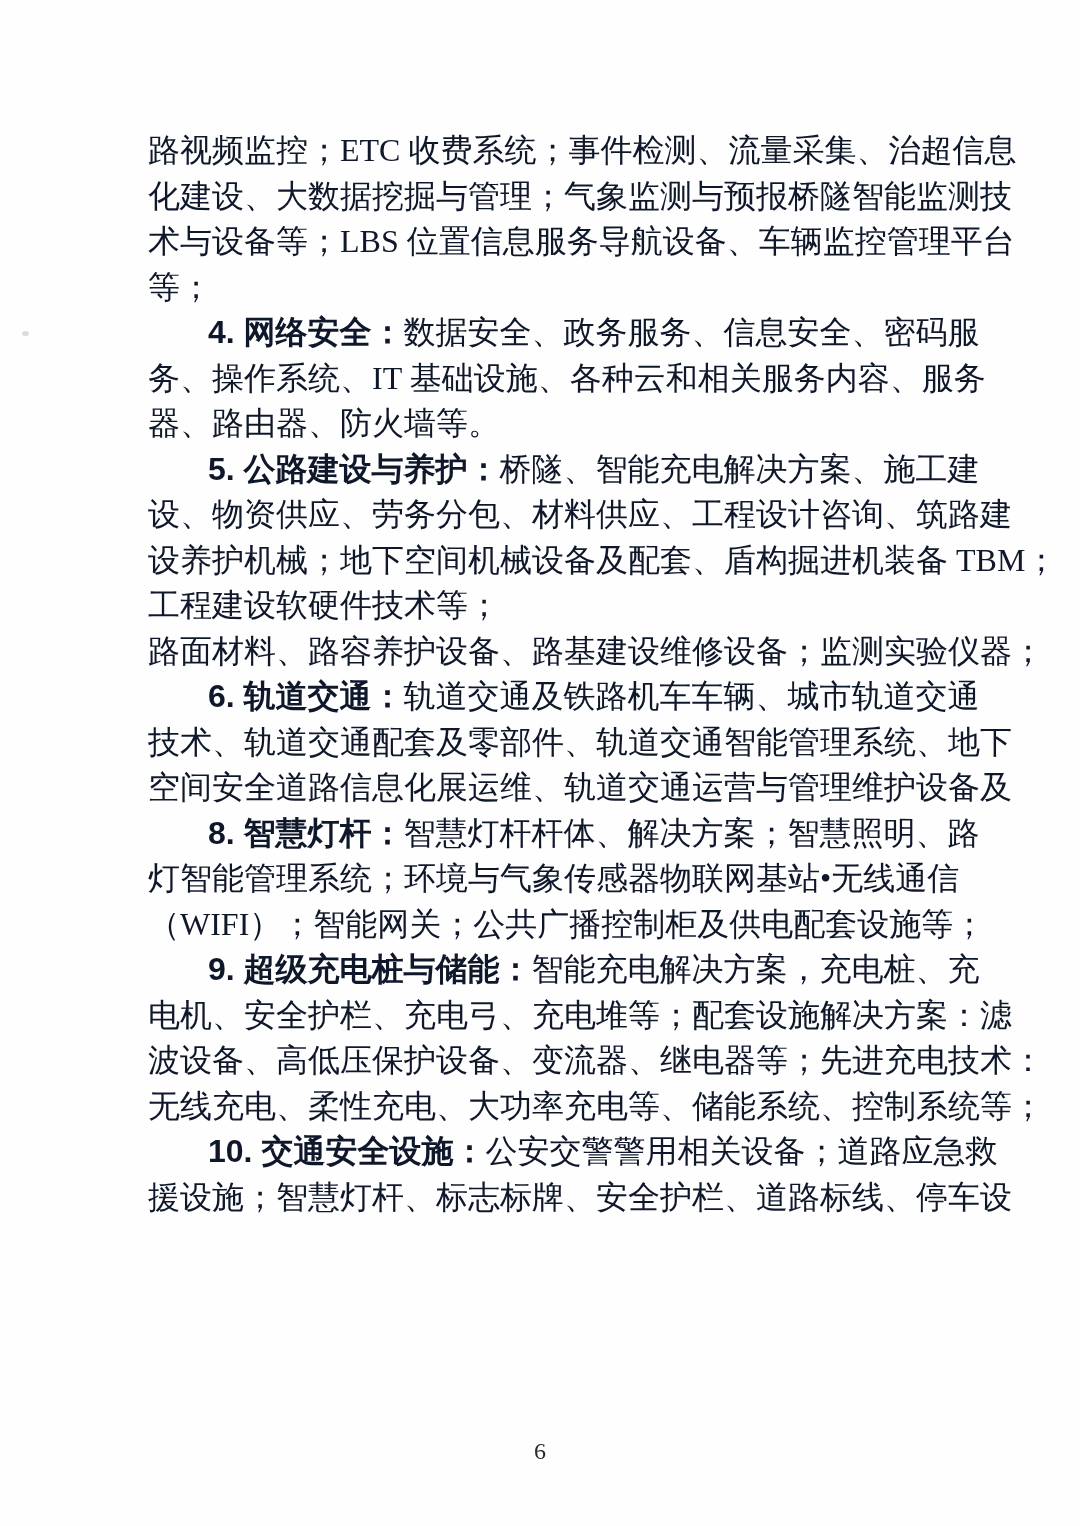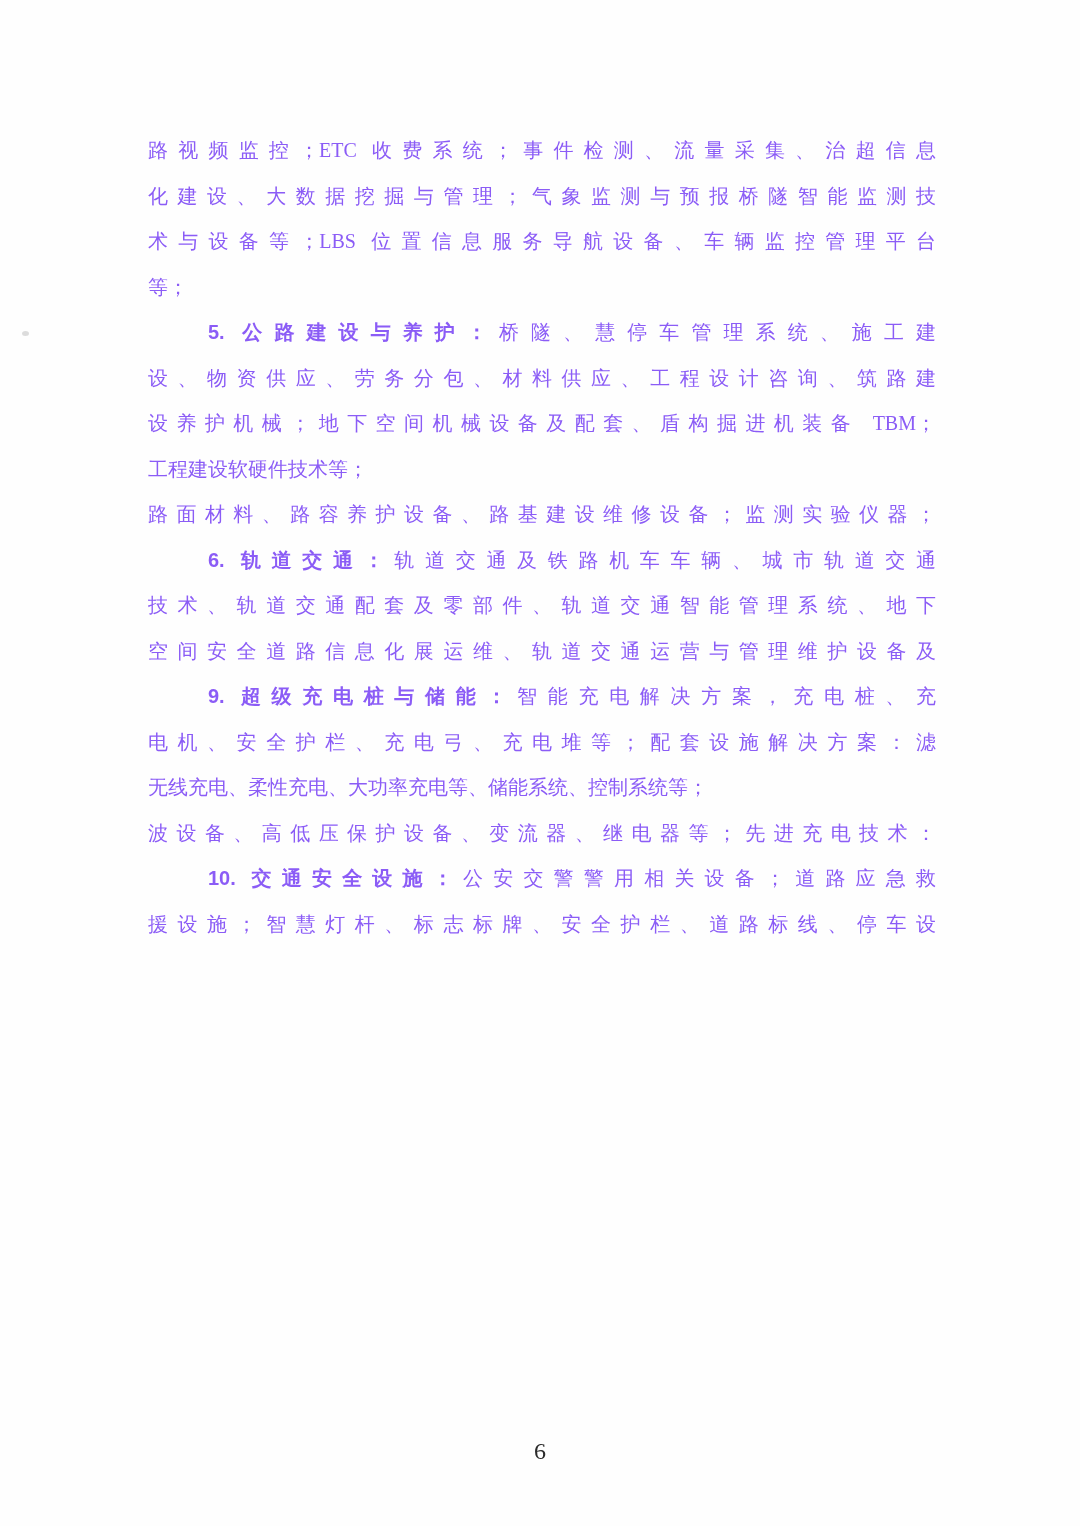--- a/index.html
+++ b/index.html
@@ -21,27 +21,27 @@
     color: #1d1d1d;
   }
   .content {
     position: absolute;
     left: 148px;
     right: 144px;
     top: 128px;
   }
   .para { margin: 0; padding: 0; }
   .line {
-    font-size: 20px;
+    font-size: 32px;
     height: 45.5px;
     line-height: 45.5px;
     text-align: justify;
     text-align-last: justify;
     white-space: nowrap;
-    color: #8b5cf6;
+    color: #0f172a;
   }
   .line.end {
     text-align-last: left;
   }
   .line.indent {
     text-indent: 60px;
   }
   .hd {
     font-weight: bold;
     font-family: "Liberation Sans", "DejaVu Sans", sans-serif;
@@ -74,42 +74,52 @@
 
   <div class="content">
 
     <div class="para">
       <div class="line"><span>路视频监控；ETC 收费系统；事件检测、流量采集、治超信息</span></div>
       <div class="line"><span>化建设、大数据挖掘与管理；气象监测与预报桥隧智能监测技</span></div>
       <div class="line"><span>术与设备等；LBS 位置信息服务导航设备、车辆监控管理平台</span></div>
       <div class="line end"><span>等；</span></div>
     </div>
 
+    <div class="para">
+      <div class="line indent"><span class="hd">4. 网络安全：</span><span>数据安全、政务服务、信息安全、密码服</span></div>
+      <div class="line"><span>务、操作系统、IT 基础设施、各种云和相关服务内容、服务</span></div>
+      <div class="line end"><span>器、路由器、防火墙等。</span></div>
+    </div>
 
     <div class="para">
-      <div class="line indent"><span class="hd">5. 公路建设与养护：</span><span>桥隧、慧停车管理系统、施工建</span></div>
+      <div class="line indent"><span class="hd">5. 公路建设与养护：</span><span>桥隧、智能充电解决方案、施工建</span></div>
       <div class="line"><span>设、物资供应、劳务分包、材料供应、工程设计咨询、筑路建</span></div>
       <div class="line"><span>设养护机械；地下空间机械设备及配套、盾构掘进机装备 TBM；</span></div>
       <div class="line end"><span>工程建设软硬件技术等；</span></div>
       <div class="line"><span>路面材料、路容养护设备、路基建设维修设备；监测实验仪器；</span></div>
     </div>
 
     <div class="para">
       <div class="line indent"><span class="hd">6. 轨道交通：</span><span>轨道交通及铁路机车车辆、城市轨道交通</span></div>
       <div class="line"><span>技术、轨道交通配套及零部件、轨道交通智能管理系统、地下</span></div>
       <div class="line"><span>空间安全道路信息化展运维、轨道交通运营与管理维护设备及</span></div>
     </div>
 
 
+    <div class="para">
+      <div class="line indent"><span class="hd">8. 智慧灯杆：</span><span>智慧灯杆杆体、解决方案；智慧照明、路</span></div>
+      <div class="line"><span>灯智能管理系统；环境与气象传感器物联网基站•无线通信</span></div>
+      <div class="line end"><span>（WIFI）；智能网关；公共广播控制柜及供电配套设施等；</span></div>
+    </div>
 
     <div class="para">
       <div class="line indent"><span class="hd">9. 超级充电桩与储能：</span><span>智能充电解决方案，充电桩、充</span></div>
       <div class="line"><span>电机、安全护栏、充电弓、充电堆等；配套设施解决方案：滤</span></div>
+      <div class="line"><span>波设备、高低压保护设备、变流器、继电器等；先进充电技术：</span></div>
       <div class="line end"><span>无线充电、柔性充电、大功率充电等、储能系统、控制系统等；</span></div>
-      <div class="line"><span>波设备、高低压保护设备、变流器、继电器等；先进充电技术：</span></div>
     </div>
 
     <div class="para">
       <div class="line indent"><span class="hd">10. 交通安全设施：</span><span>公安交警警用相关设备；道路应急救</span></div>
       <div class="line"><span>援设施；智慧灯杆、标志标牌、安全护栏、道路标线、停车设</span></div>
     </div>
 
   </div>
 
   <div class="page-number">6</div>

